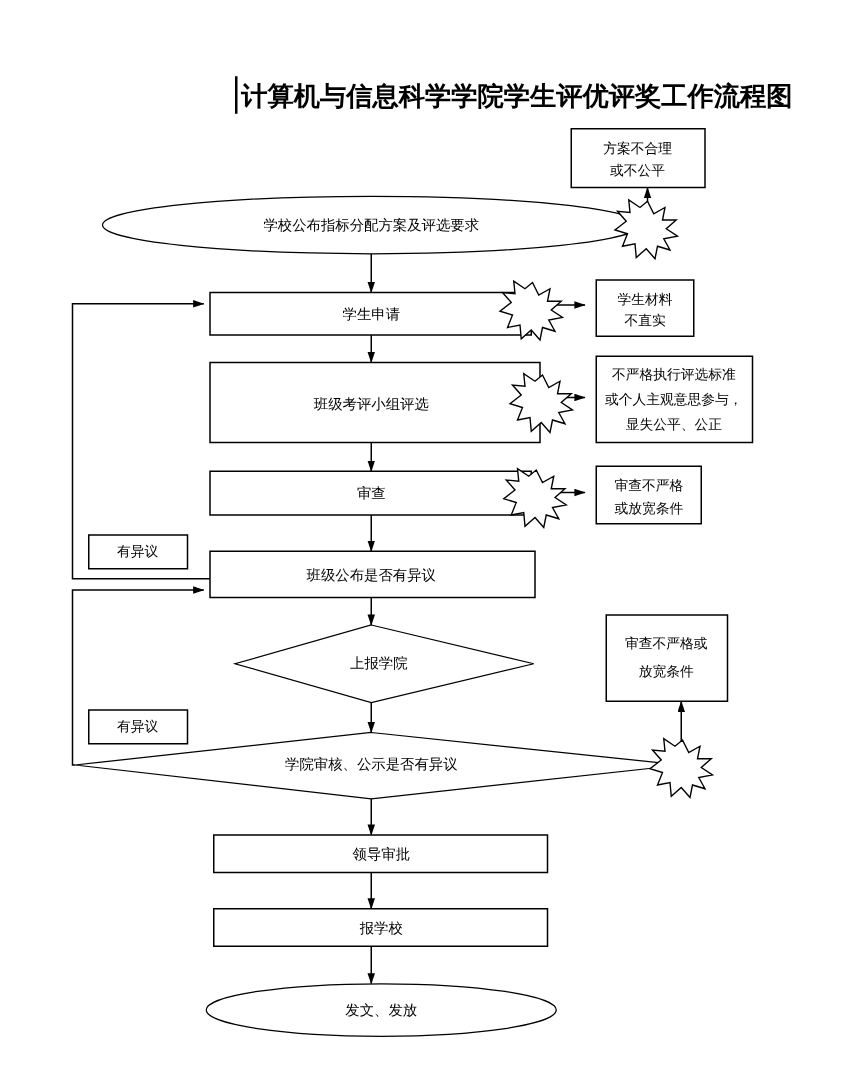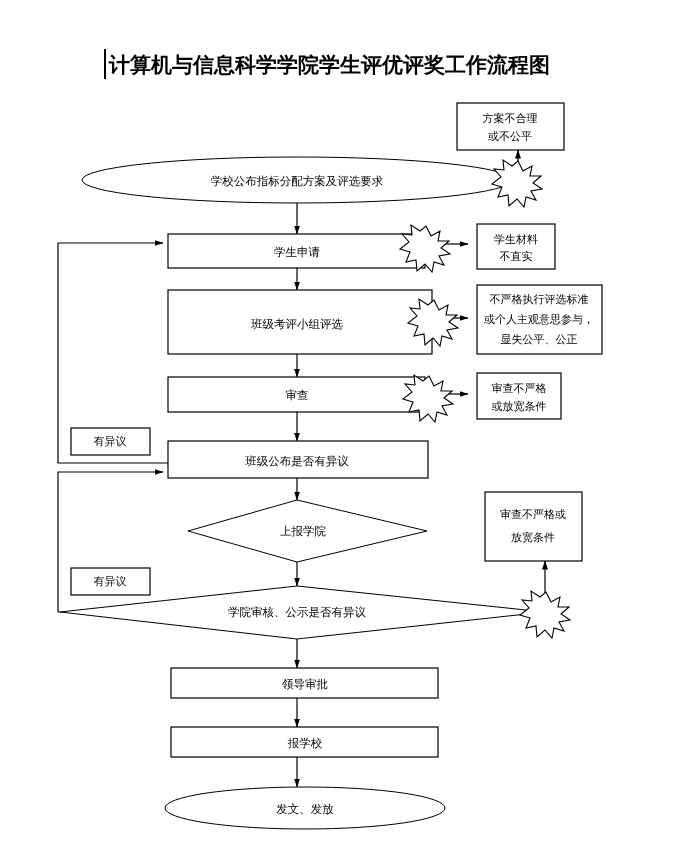--- a/index.html
+++ b/index.html
@@ -16,25 +16,26 @@
     position: relative;
   }
   #flowchart-root {
     position: relative;
     width: 673px;
     height: 862px;
   }
   .title-wrap {
     position: absolute;
     left: 104px;
-    top: 44px;
+    top: 56px;
     width: 530px;
     height: 40px;
     display: flex;
     align-items: center;
+    justify-content: flex-end;
   }
   .title-bar {
     width: 2px;
     height: 30px;
     background: #000;
     margin-right: 3px;
     flex: none;
   }
   .doc-title {
     font-family: "DejaVu Serif", "Liberation Serif", serif;

